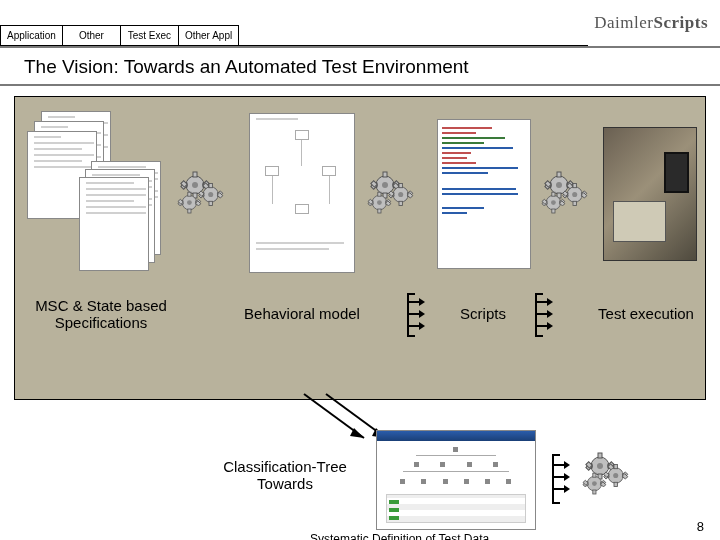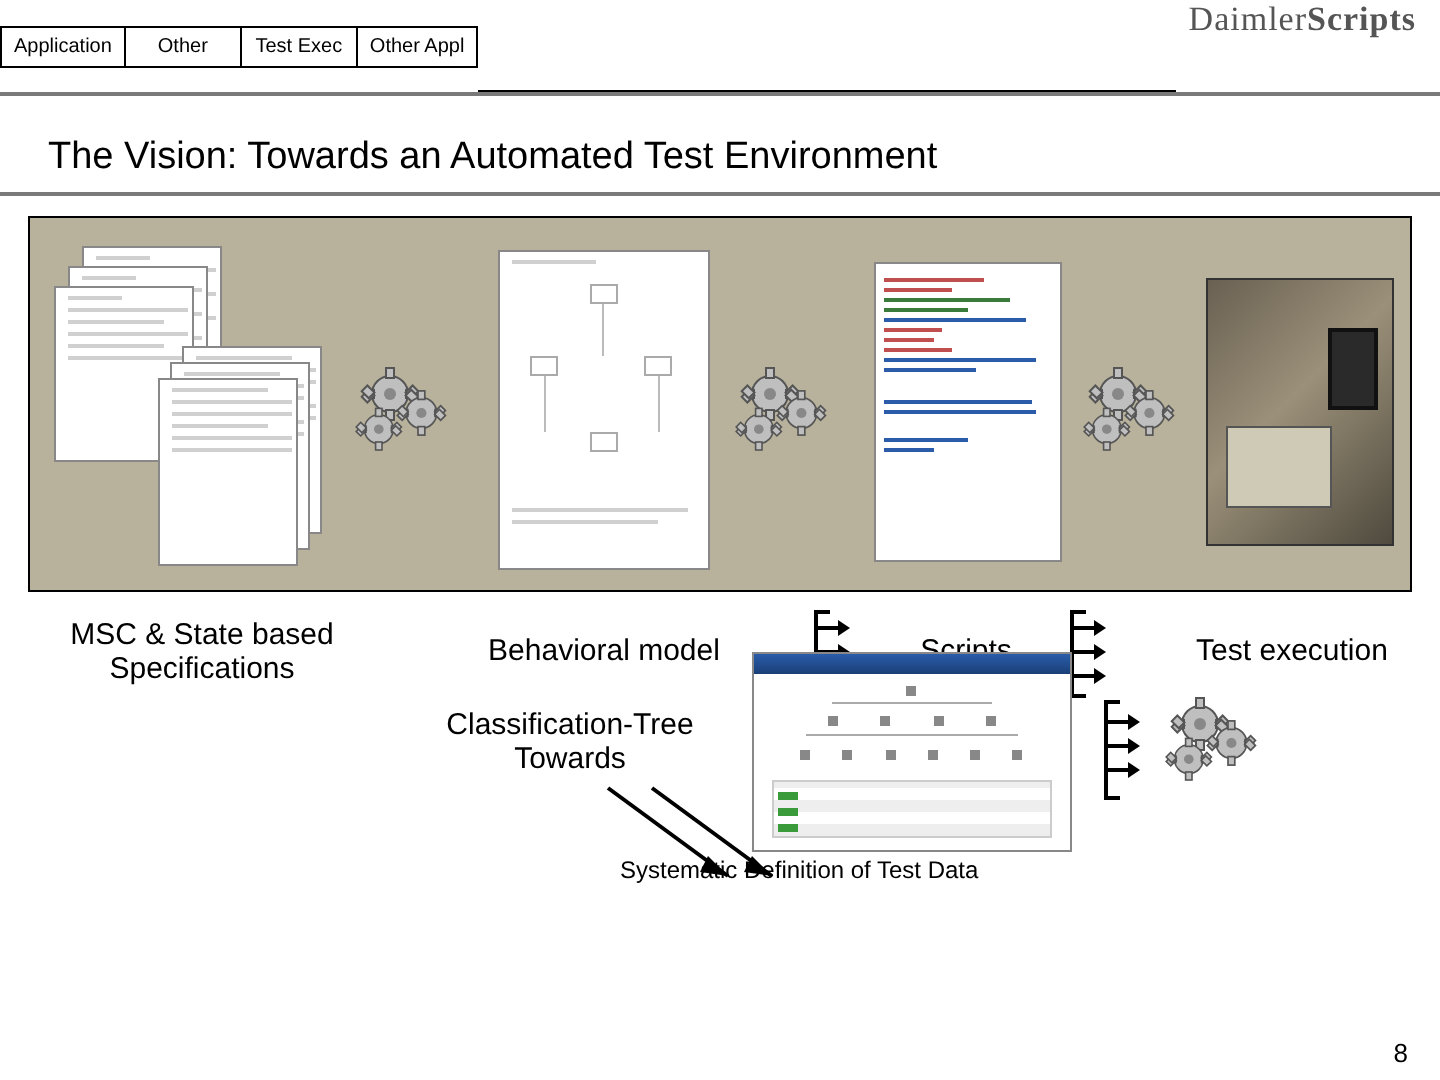--- a/index.html
+++ b/index.html
@@ -1,32 +1,32 @@
 <!DOCTYPE html>
 <html><head>
 <meta charset="utf-8">
 <style>
   * { box-sizing: border-box; margin: 0; padding: 0; }
   body { width: 720px; height: 540px; font-family: Arial, Helvetica, sans-serif; background: #fff; position: relative; overflow: hidden; }
 
   .topbar { display: flex; align-items: stretch; height: 48px; border-bottom: 2px solid #7a7a7a; }
-  .tabs { display: flex; align-items: center; }
+  .tabs { display: flex; align-items: flex-end; }
   .tab { border: 1px solid #000; font-size: 10px; padding: 4px 6px; display: flex; align-items: center; justify-content: center; min-width: 58px; background: #fff; }
   .tab + .tab { border-left: none; }
   .tabs-rule { flex: 1; border-bottom: 1px solid #000; margin-top: 22px; }
-  .brand { font-size: 17px; letter-spacing: .5px; color: #555; display: flex; align-items: flex-start; padding: 0 12px 0 6px; font-family: Georgia, 'Times New Roman', serif; }
+  .brand { font-size: 17px; letter-spacing: .5px; color: #555; display: flex; align-items: center; padding: 0 12px 0 6px; font-family: Georgia, 'Times New Roman', serif; }
   .brand .dc1 { font-weight: 400; }
   .brand .dc2 { font-weight: 700; }
 
   .headings { padding: 6px 24px 2px 24px; }
   h1 { font-size: 24px; font-weight: 700; color: #000; }
-  h2 { font-size: 19px; font-weight: 400; color: #000; margin-top: 14px; }
+  h2 { font-size: 19px; font-weight: 400; color: #000; margin-top: 2px; }
   .headings-rule { height: 2px; background: #7a7a7a; margin: 4px 0 10px 0; }
 
-  .canvas { position: relative; margin: 6px 14px 0 14px; height: 188px; background: #b8b29c; border: 1px solid #000; }
+  .canvas { position: relative; margin: 6px 14px 0 14px; height: 304px; background: #b8b29c; border: 1px solid #000; }
 
   
   .docstack { position: absolute; }
   .doc { position: absolute; background: #fff; border: 1px solid #888; box-shadow: 0 0 0 0; }
   .doc .ln { height: 2px; background: #d0d0d0; margin: 4px 6px; }
   .doc .ln.s { width: 40%; }
   .doc .ln.m { width: 70%; }
   .doc .ln.l { width: 88%; }
 
   

